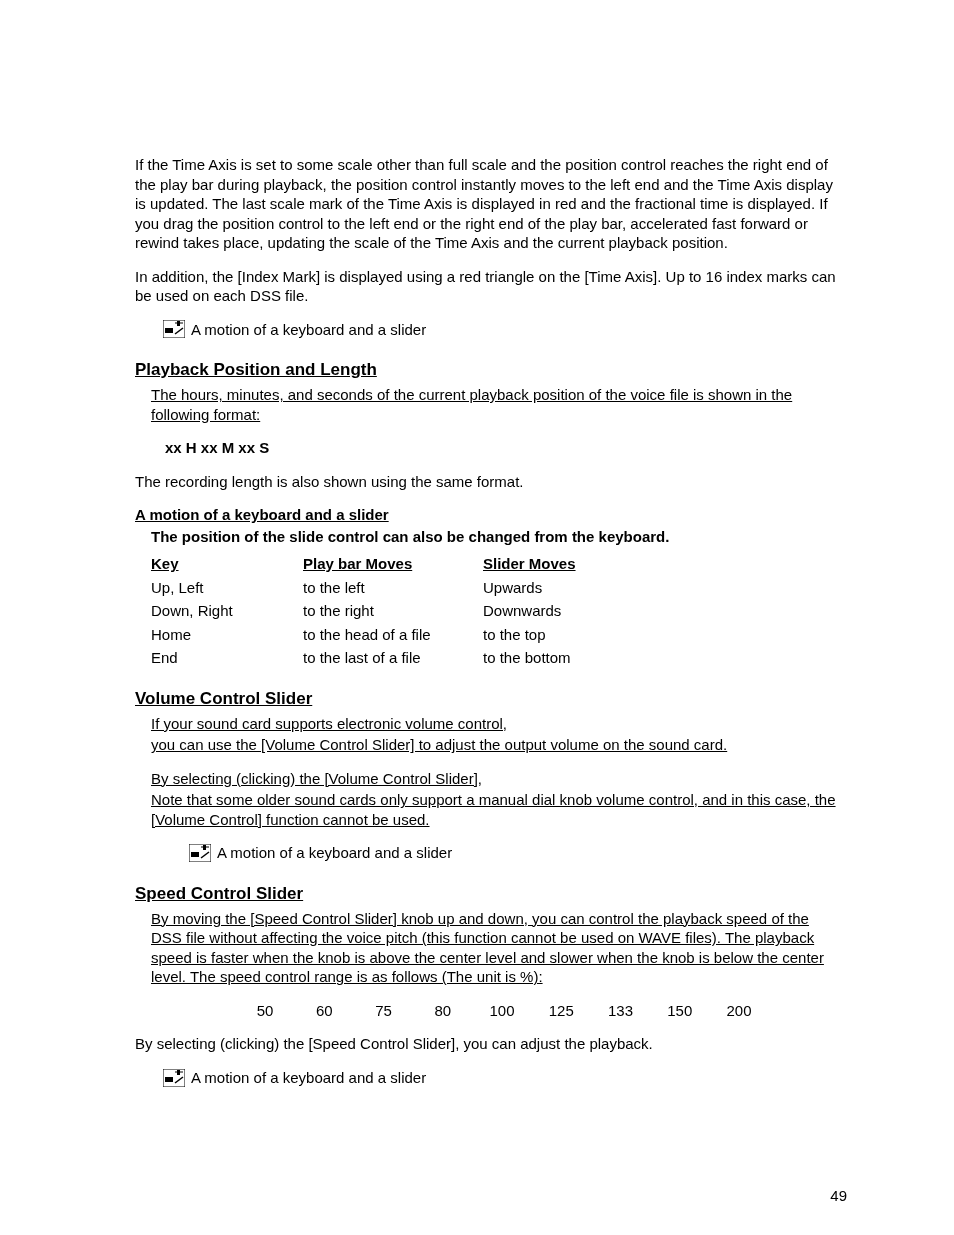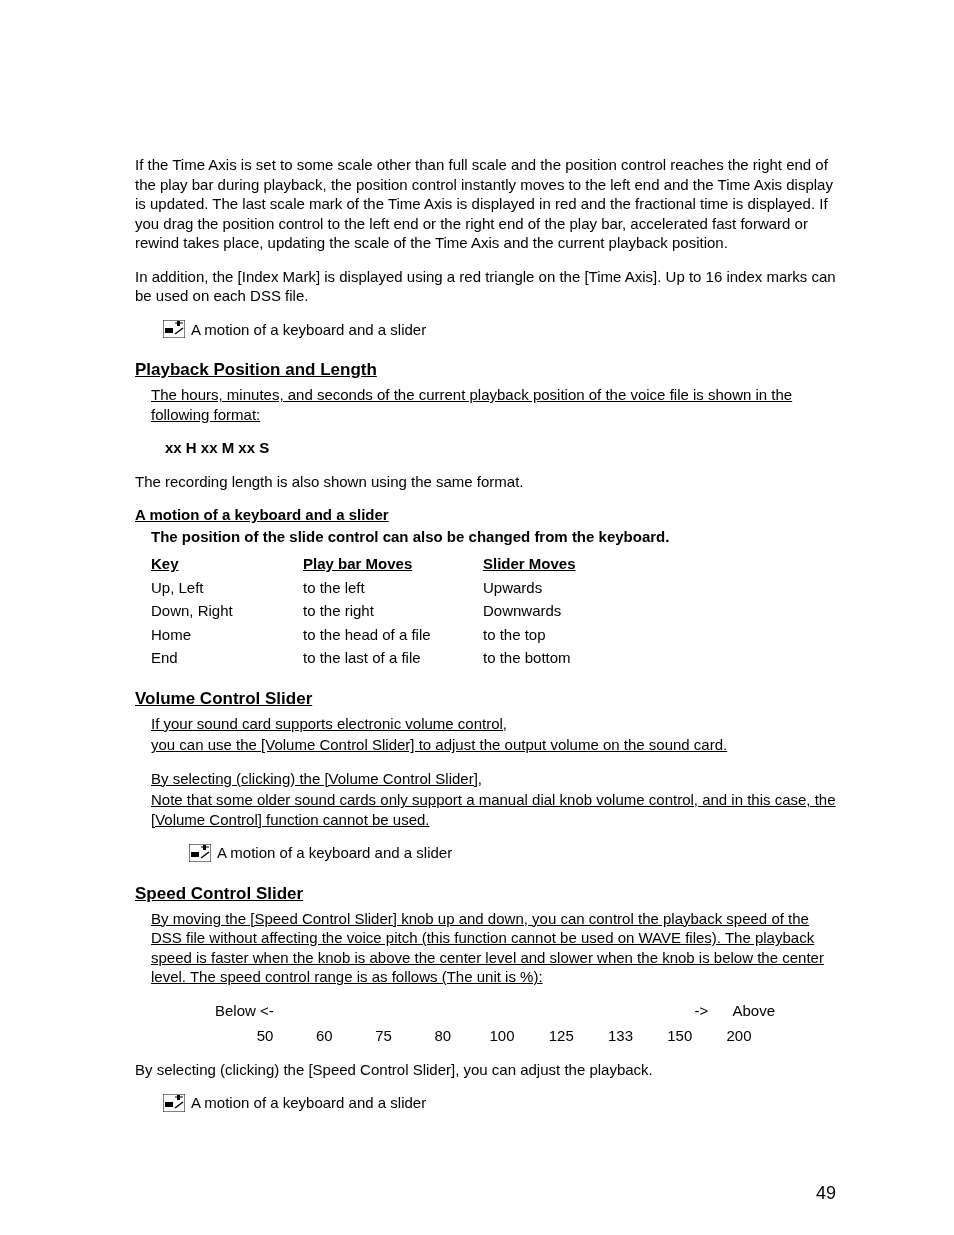--- a/index.html
+++ b/index.html
@@ -78,22 +78,22 @@
   .speed-values {
     display: flex;
     justify-content: space-between;
     padding: 0 16px 0 30px;
     align-items: center;
   }
   .speed-values span { width: 40px; text-align: center; }
   .page-number {
     position: absolute;
     bottom: 30px;
-    right: 118px;
-    font-size: 18px;
+    right: 107px;
+    font-size: 15px;
   }
   svg.slider-icon {
     display: block;
   }
 </style>
 </head>
 <body>
 
 <div class="page">
 
@@ -165,24 +165,20 @@
         <path d="M 12 14 L 20 8" stroke="#000" stroke-width="1.5" fill="none"></path>
       </svg>
     </span>
     <span>A motion of a keyboard and a slider</span>
   </div>
 
   <div class="section-heading">Speed Control Slider</div>
   <p class="para indent1">By moving the [Speed Control Slider] knob up and down, you can control the playback speed of the DSS file without affecting the voice pitch (this function cannot be used on WAVE files).  The playback speed is faster when the knob is above the center level and slower when the knob is below the center level. The speed control range is as follows (The unit is %):</p>
 
   <div class="speed-range">
-    <div class="speed-labels">
-      <span>Below &lt;-</span>
-      <span style="white-space:pre;">-&gt;      Above</span>
-    </div>
     <div class="speed-values">
       <span>50</span>
       <span>60</span>
       <span>75</span>
       <span>80</span>
       <span>100</span>
       <span>125</span>
       <span>133</span>
       <span>150</span>
       <span>200</span>

